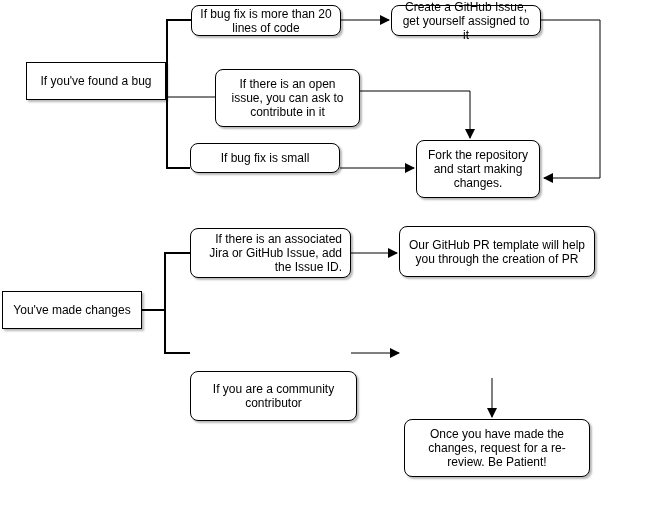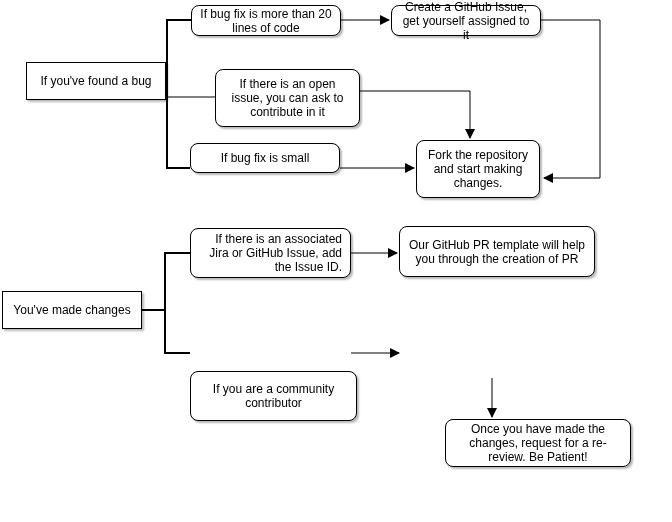--- a/index.html
+++ b/index.html
@@ -110,17 +110,17 @@
 
   <div class="node round" style="left:399px; top:226px; width:196px; height:51px;">
     <span>Our GitHub PR template will help you through the creation of PR</span>
   </div>
 
   <div class="node round" style="left:190px; top:328px; width:167px; height:50px;margin-top:43px;">
     <span>If you are a community contributor</span>
   </div>
 
 
-  <div class="node round" style="left:404px; top:419px; width:186px; height:48px;margin-left:41px;">
+  <div class="node round" style="left:404px; top:419px; width:186px; height:58px;">
     <span>Once you have made the changes, request for a re-review. Be Patient!</span>
   </div>
 
 </div>
 
 </body></html>

